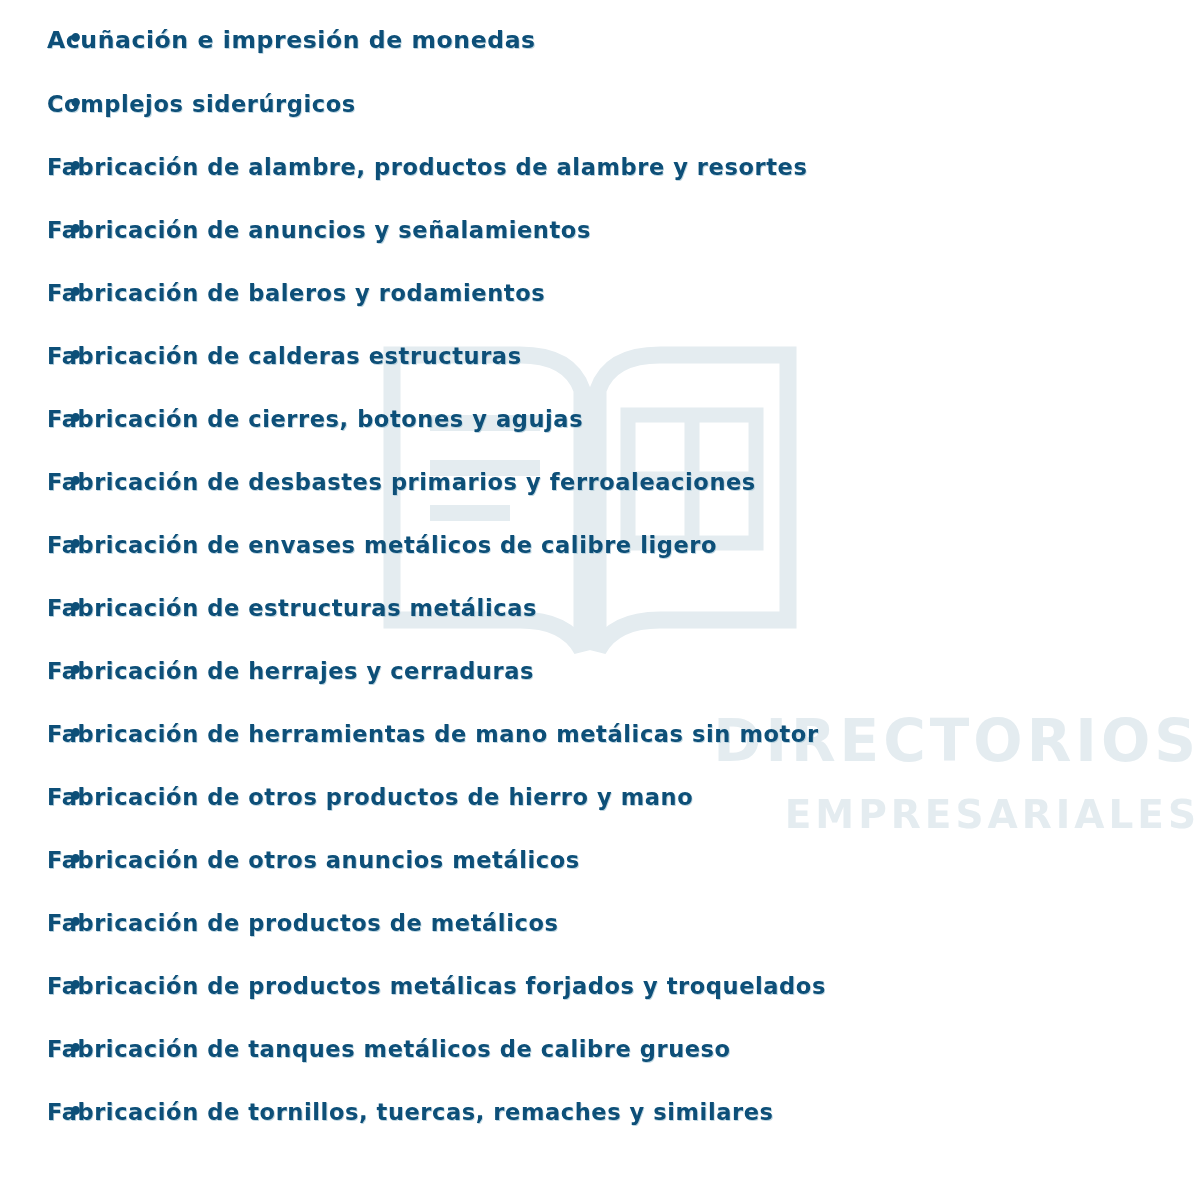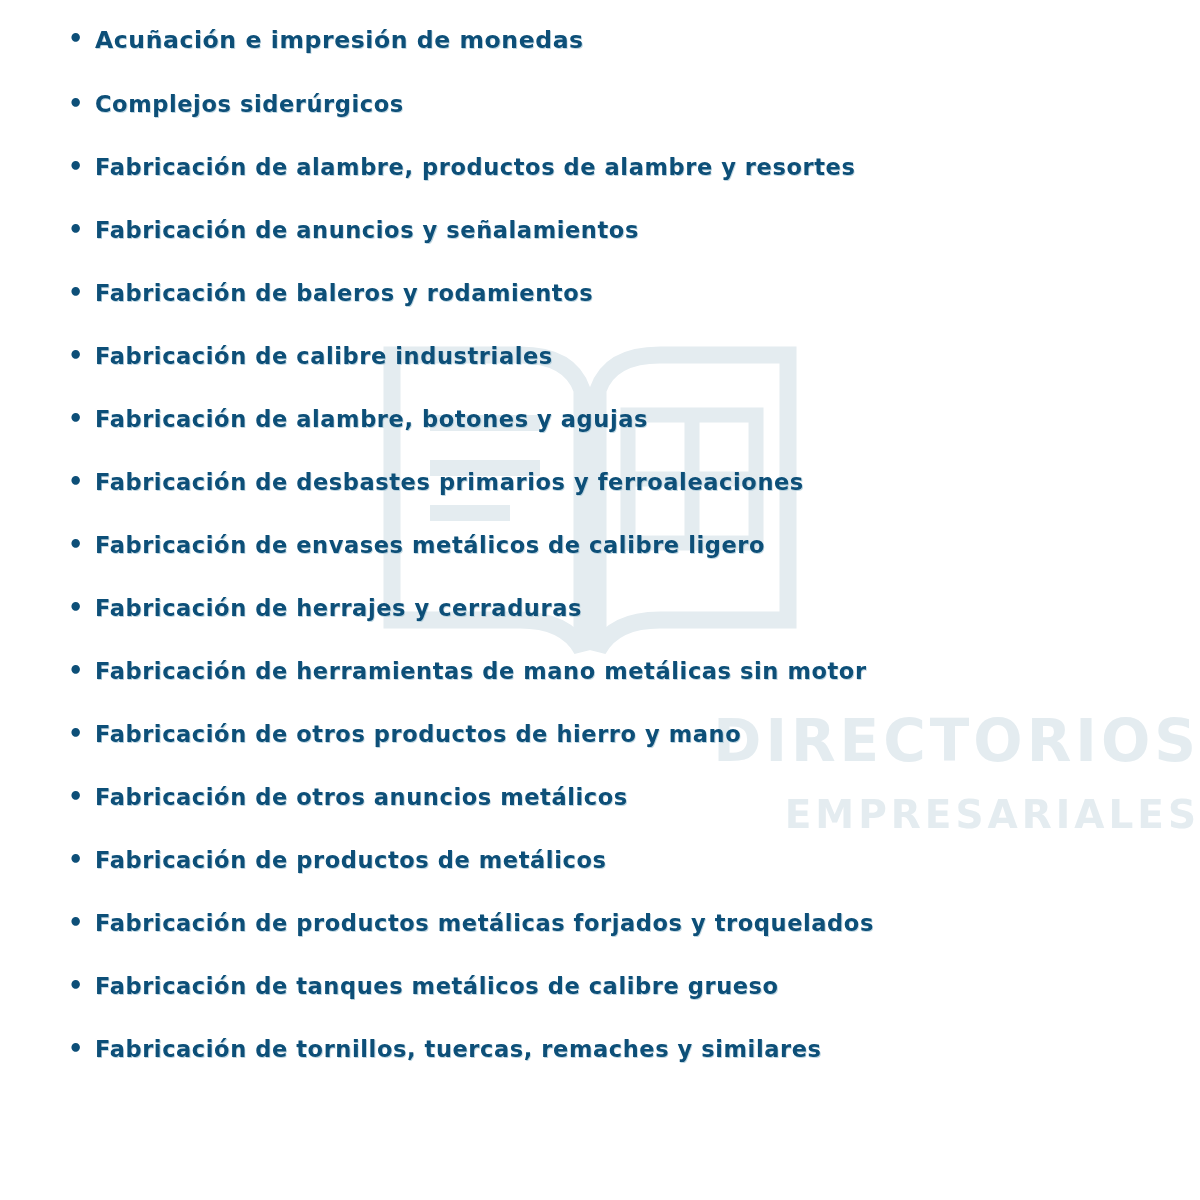--- a/index.html
+++ b/index.html
@@ -61,21 +61,21 @@
     padding-top: 26px;
     z-index: 2;
   }
   ul.bullet-list {
     list-style: none;
     margin: 0;
     padding: 0;
   }
   ul.bullet-list li {
     position: relative;
-    padding-left: 95px;
+    padding-left: 47px;
     color: #0d4f78;
     font-family: "DejaVu Sans", sans-serif;
     font-weight: 700;
     font-size: 22.5px;
     letter-spacing: 0.6px;
     line-height: 1.2;
     margin-bottom: 36px;
     white-space: nowrap;
     text-shadow: 0.8px 0.8px 0 rgba(170,200,215,0.75);
   }
@@ -123,24 +123,25 @@
   <div class="wm-text wm-text-2">EMPRESARIALES</div>
 </div>
 
 <div id="list-container">
   <ul class="bullet-list">
     <li class="first-item">Acuñación e impresión de monedas</li>
     <li>Complejos siderúrgicos</li>
     <li>Fabricación de alambre, productos de alambre y resortes</li>
     <li>Fabricación de anuncios y señalamientos</li>
     <li>Fabricación de baleros y rodamientos</li>
-    <li>Fabricación de calibre industriales</li>
-    <li>Fabricación de alambre, botones y agujas</li>
+    <li>Fabricación de calderas estructuras</li>
+    <li>Fabricación de cierres, botones y agujas</li>
     <li>Fabricación de desbastes primarios y ferroaleaciones</li>
     <li>Fabricación de envases metálicos de calibre ligero</li>
+    <li>Fabricación de estructuras metálicas</li>
     <li>Fabricación de herrajes y cerraduras</li>
     <li>Fabricación de herramientas de mano metálicas sin motor</li>
     <li>Fabricación de otros productos de hierro y mano</li>
     <li>Fabricación de otros anuncios metálicos</li>
     <li>Fabricación de productos de metálicos</li>
     <li>Fabricación de productos metálicas forjados y troquelados</li>
     <li>Fabricación de tanques metálicos de calibre grueso</li>
     <li>Fabricación de tornillos, tuercas, remaches y similares</li>
 
   </ul>

